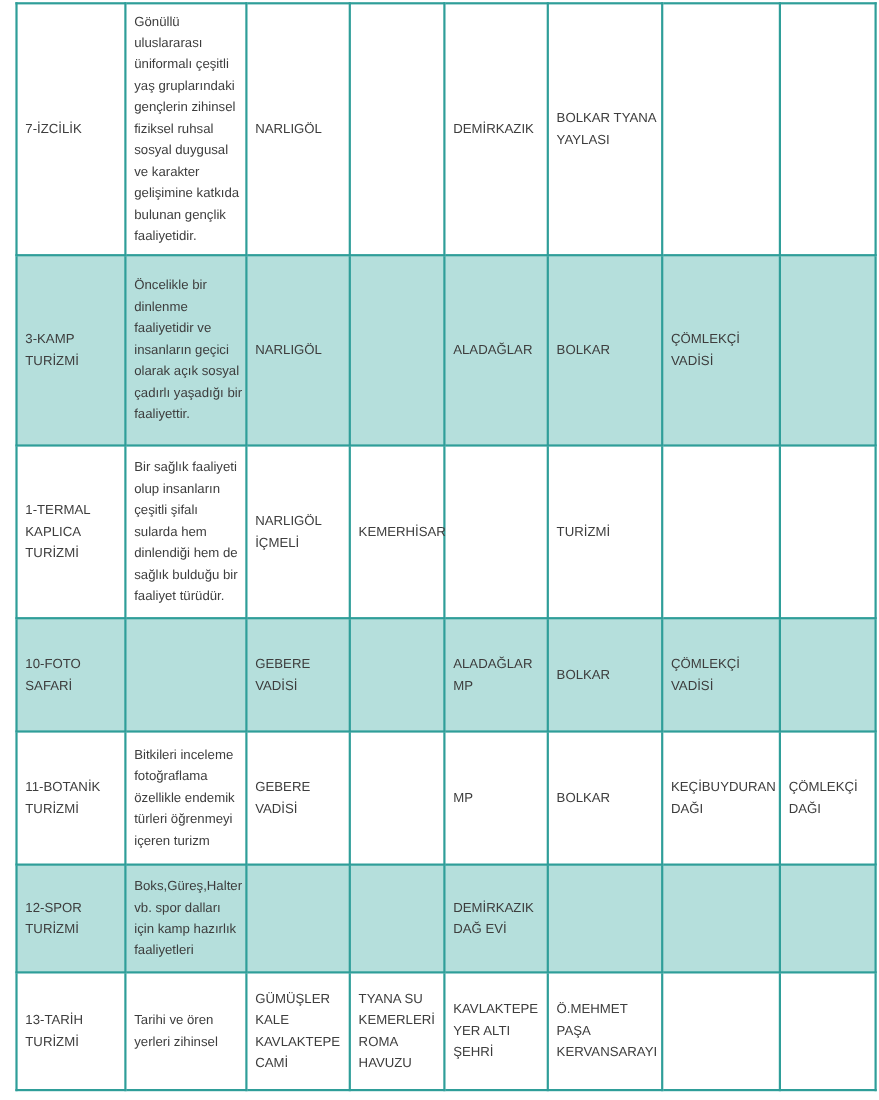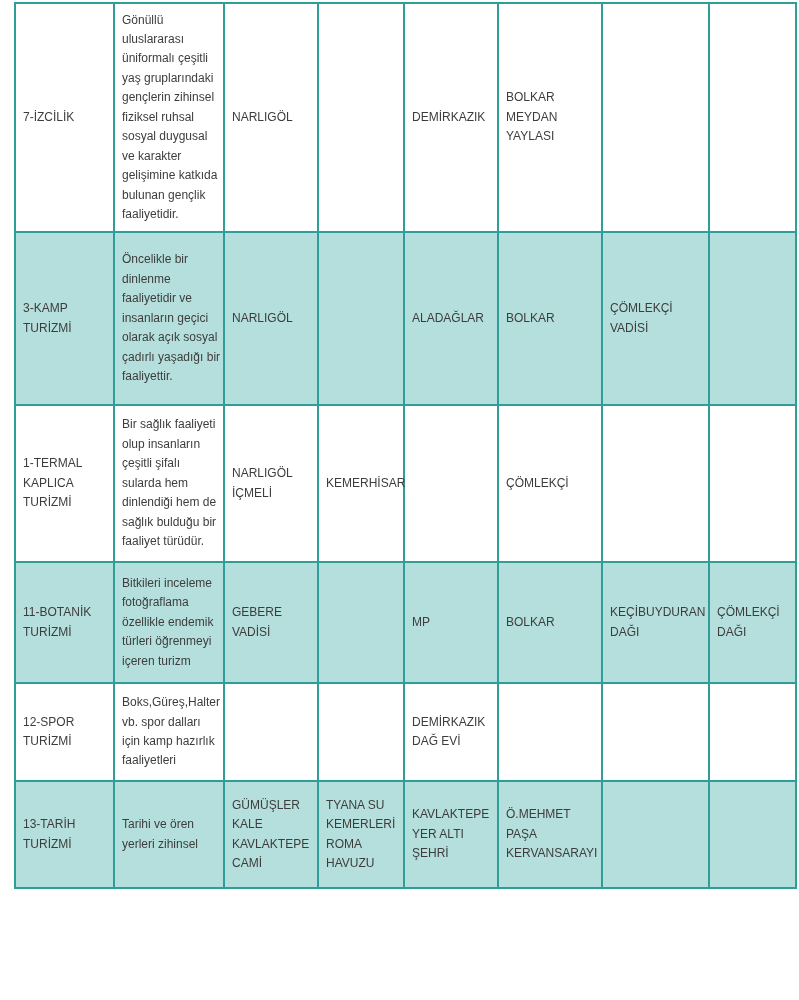--- a/index.html
+++ b/index.html
@@ -58,42 +58,52 @@
         <col style="width:107px">
         <col style="width:87px">
       </colgroup>
       <tbody>
         <tr style="height:229px">
           <td>7-İZCİLİK</td>
           <td>Gönüllü uluslararası üniformalı çeşitli yaş gruplarındaki gençlerin zihinsel fiziksel ruhsal sosyal duygusal ve karakter gelişimine katkıda bulunan gençlik faaliyetidir.</td>
           <td>NARLIGÖL</td>
           <td></td>
           <td>DEMİRKAZIK</td>
-          <td>BOLKAR MEYDAN YAYLASI</td>
+          <td>BOLKAR TYANA YAYLASI</td>
           <td></td>
           <td></td>
         </tr>
         <tr style="height:173px">
           <td>3-KAMP TURİZMİ</td>
           <td>Öncelikle bir dinlenme faaliyetidir ve insanların geçici olarak açık sosyal çadırlı yaşadığı bir faaliyettir.</td>
           <td>NARLIGÖL</td>
           <td></td>
           <td>ALADAĞLAR</td>
           <td>BOLKAR</td>
           <td>ÇÖMLEKÇİ VADİSİ</td>
           <td></td>
         </tr>
         <tr style="height:157px">
           <td>1-TERMAL KAPLICA TURİZMİ</td>
           <td>Bir sağlık faaliyeti olup insanların çeşitli şifalı sularda hem dinlendiği hem de sağlık bulduğu bir faaliyet türüdür.</td>
           <td>NARLIGÖL İÇMELİ</td>
           <td>KEMERHİSAR</td>
           <td></td>
-          <td>ÇÖMLEKÇİ</td>
+          <td>TURİZMİ</td>
           <td></td>
+          <td></td>
+        </tr>
+        <tr style="height:103px">
+          <td>10-FOTO SAFARİ</td>
+          <td></td>
+          <td>GEBERE VADİSİ</td>
+          <td></td>
+          <td>ALADAĞLAR MP</td>
+          <td>BOLKAR</td>
+          <td>ÇÖMLEKÇİ VADİSİ</td>
           <td></td>
         </tr>
         <tr style="height:121px">
           <td>11-BOTANİK TURİZMİ</td>
           <td>Bitkileri inceleme fotoğraflama özellikle endemik türleri öğrenmeyi içeren turizm</td>
           <td>GEBERE VADİSİ</td>
           <td></td>
           <td>MP</td>
           <td>BOLKAR</td>
           <td>KEÇİBUYDURAN DAĞI</td>

